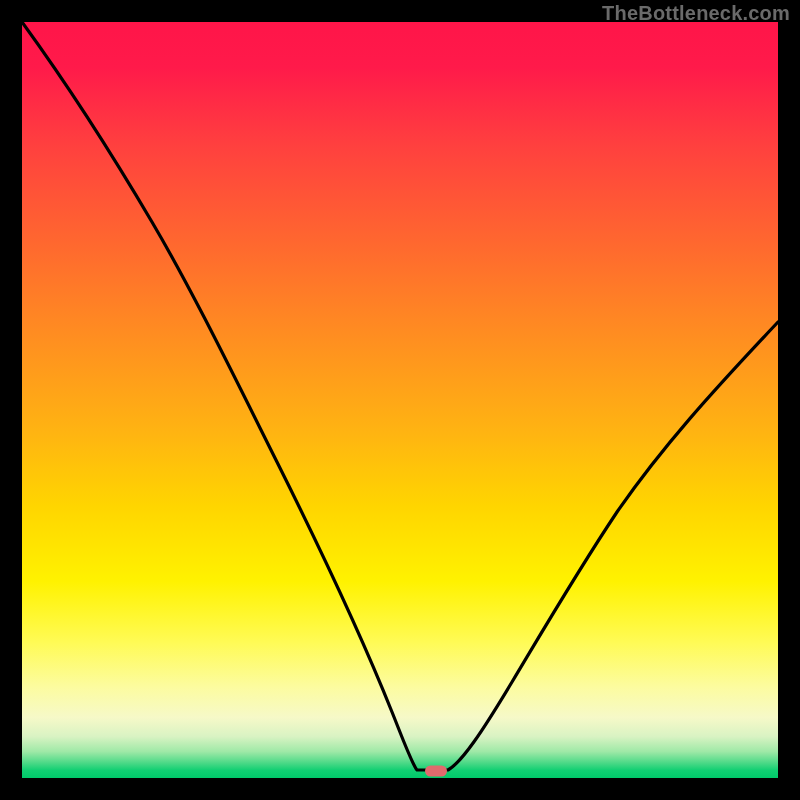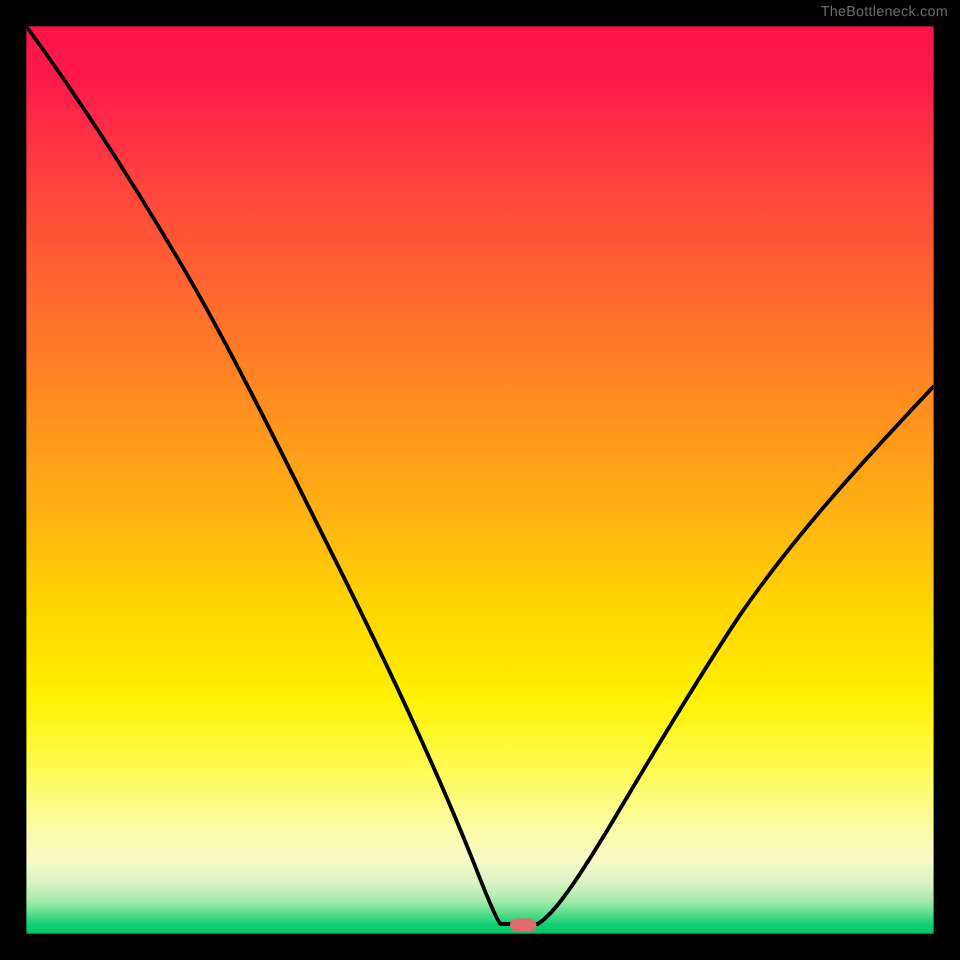--- a/index.html
+++ b/index.html
@@ -57,23 +57,23 @@
     height: 11px;
     border-radius: 6px;
     background: #e16a6d;
     transform: translate(-50%, -50%);
   }
   .watermark {
     position: absolute;
     top: 2px;
     right: 10px;
     color: #6a6a6a;
-    font-size: 12px;
+    font-size: 20px;
     letter-spacing: 0.2px;
-    font-weight: 400;
+    font-weight: 700;
     user-select: none;
   }
 </style>
 </head>
 <body>
 
 <div class="stage">
 
   <div class="plot">
 

